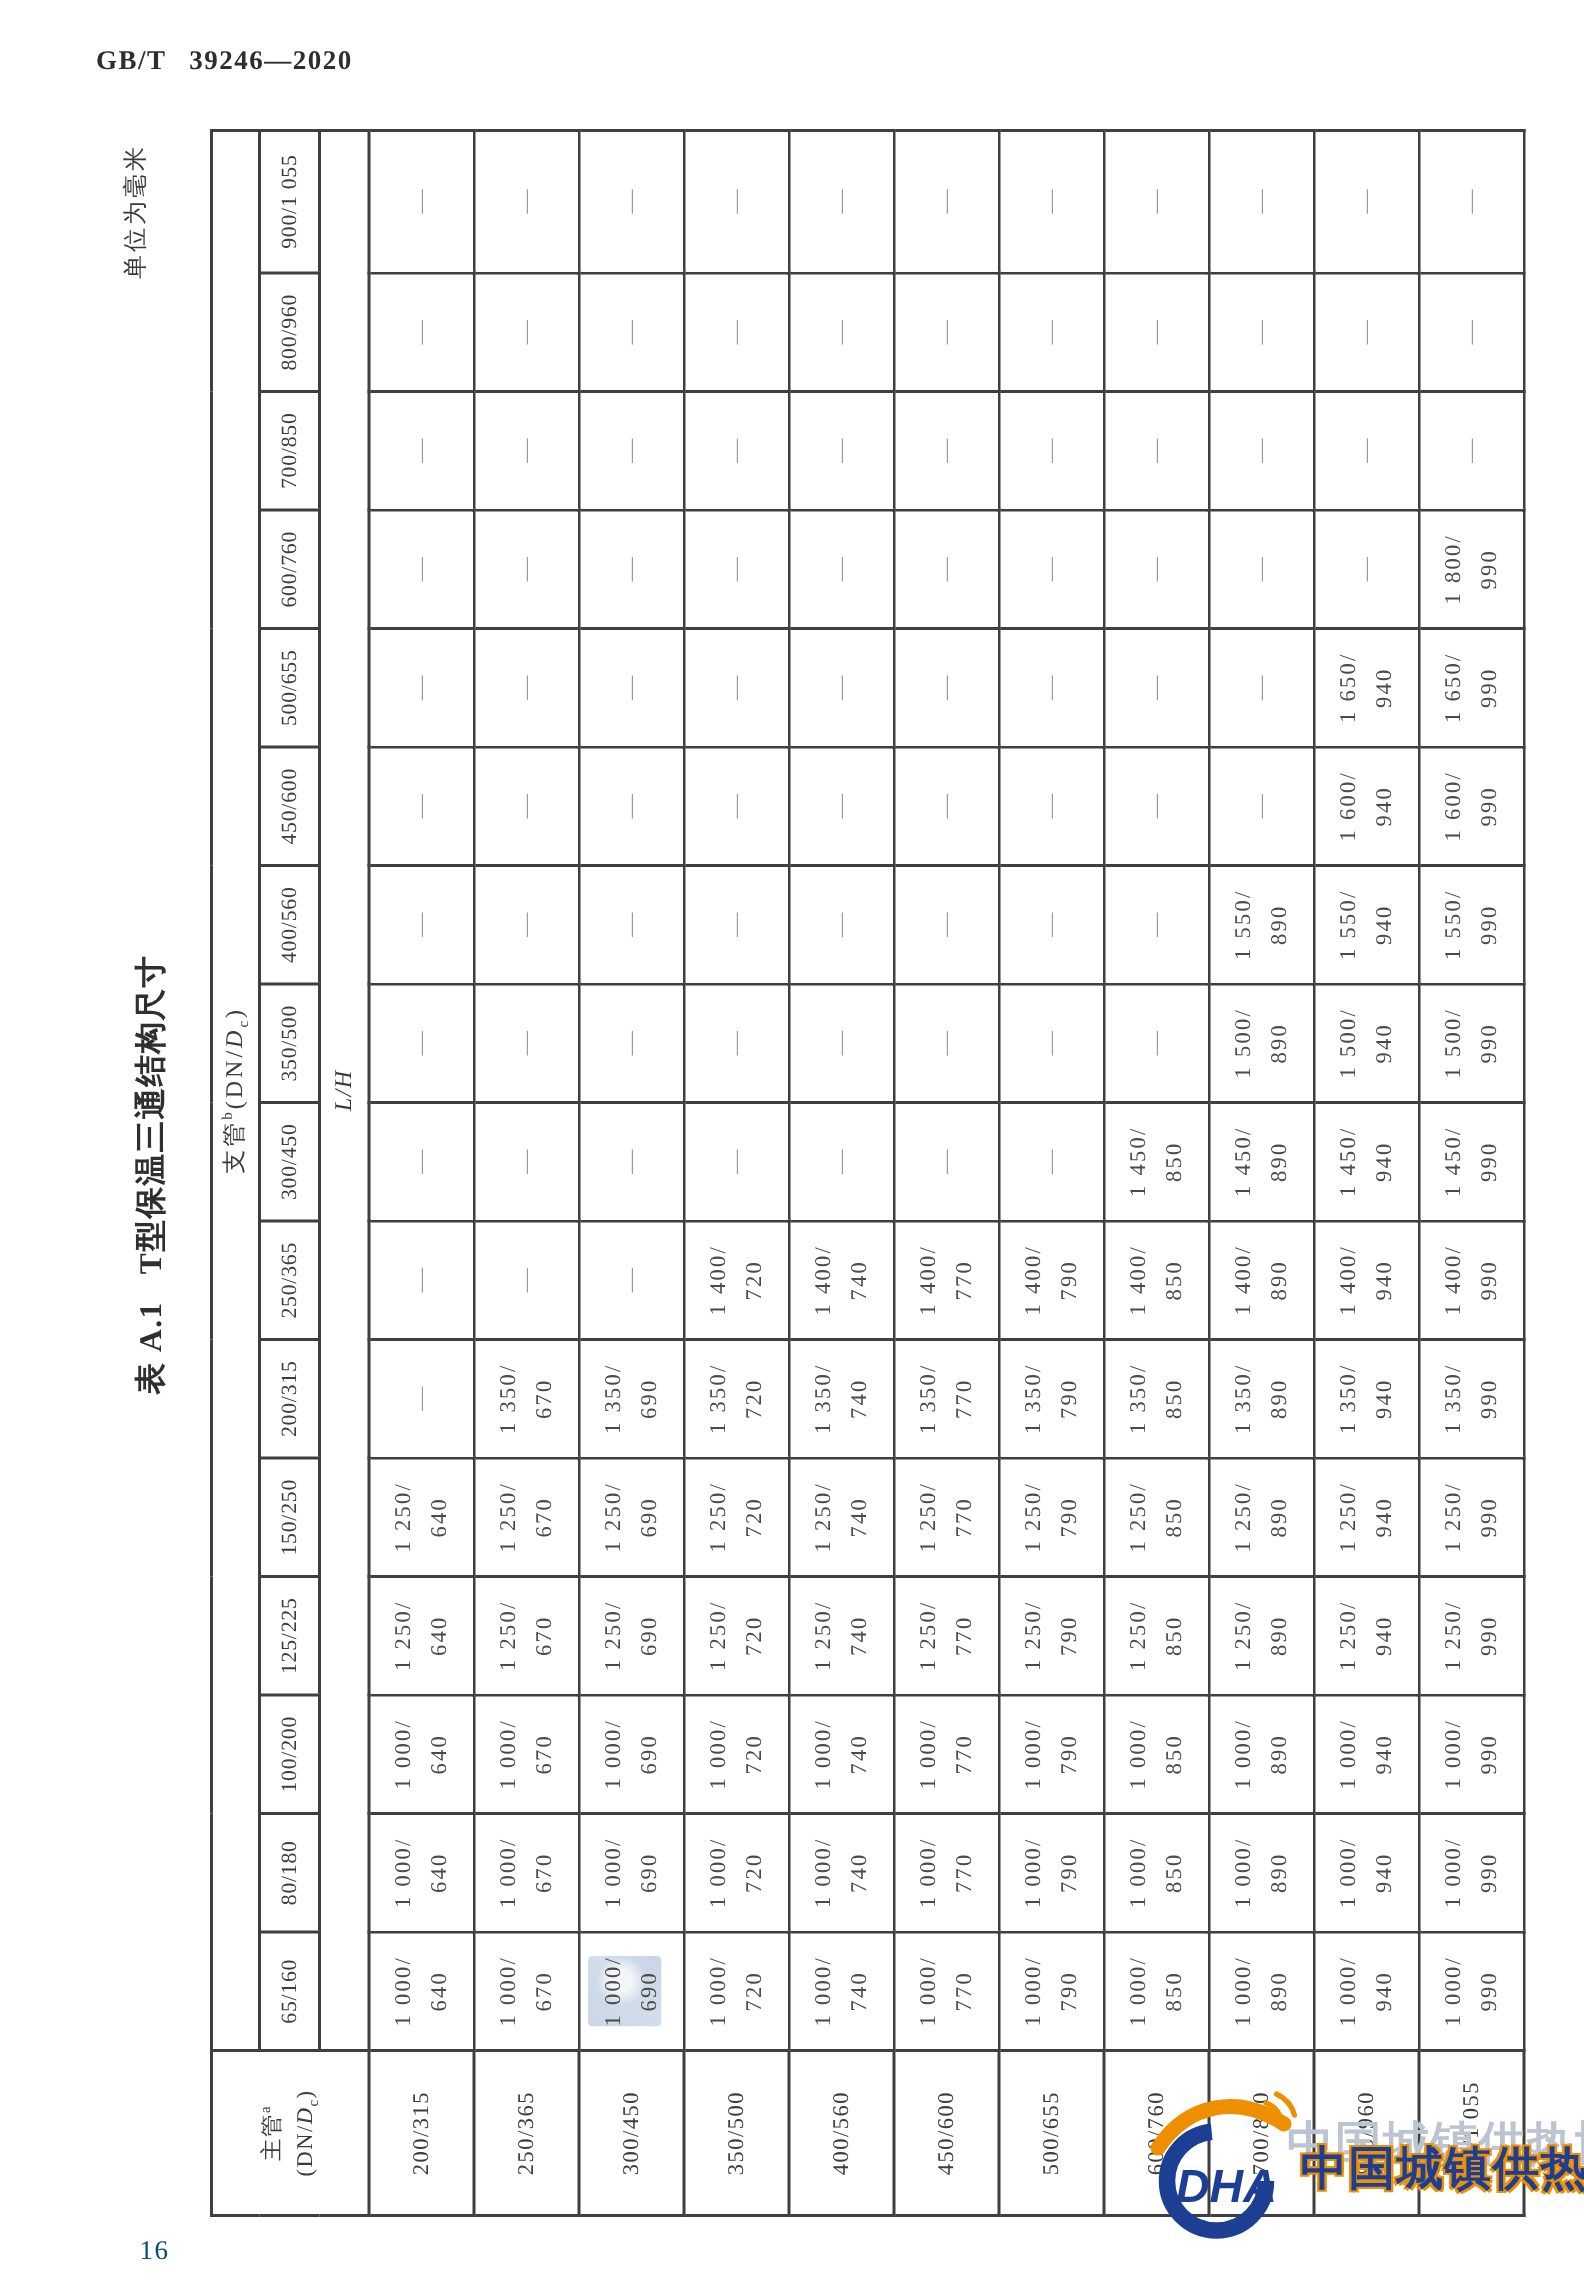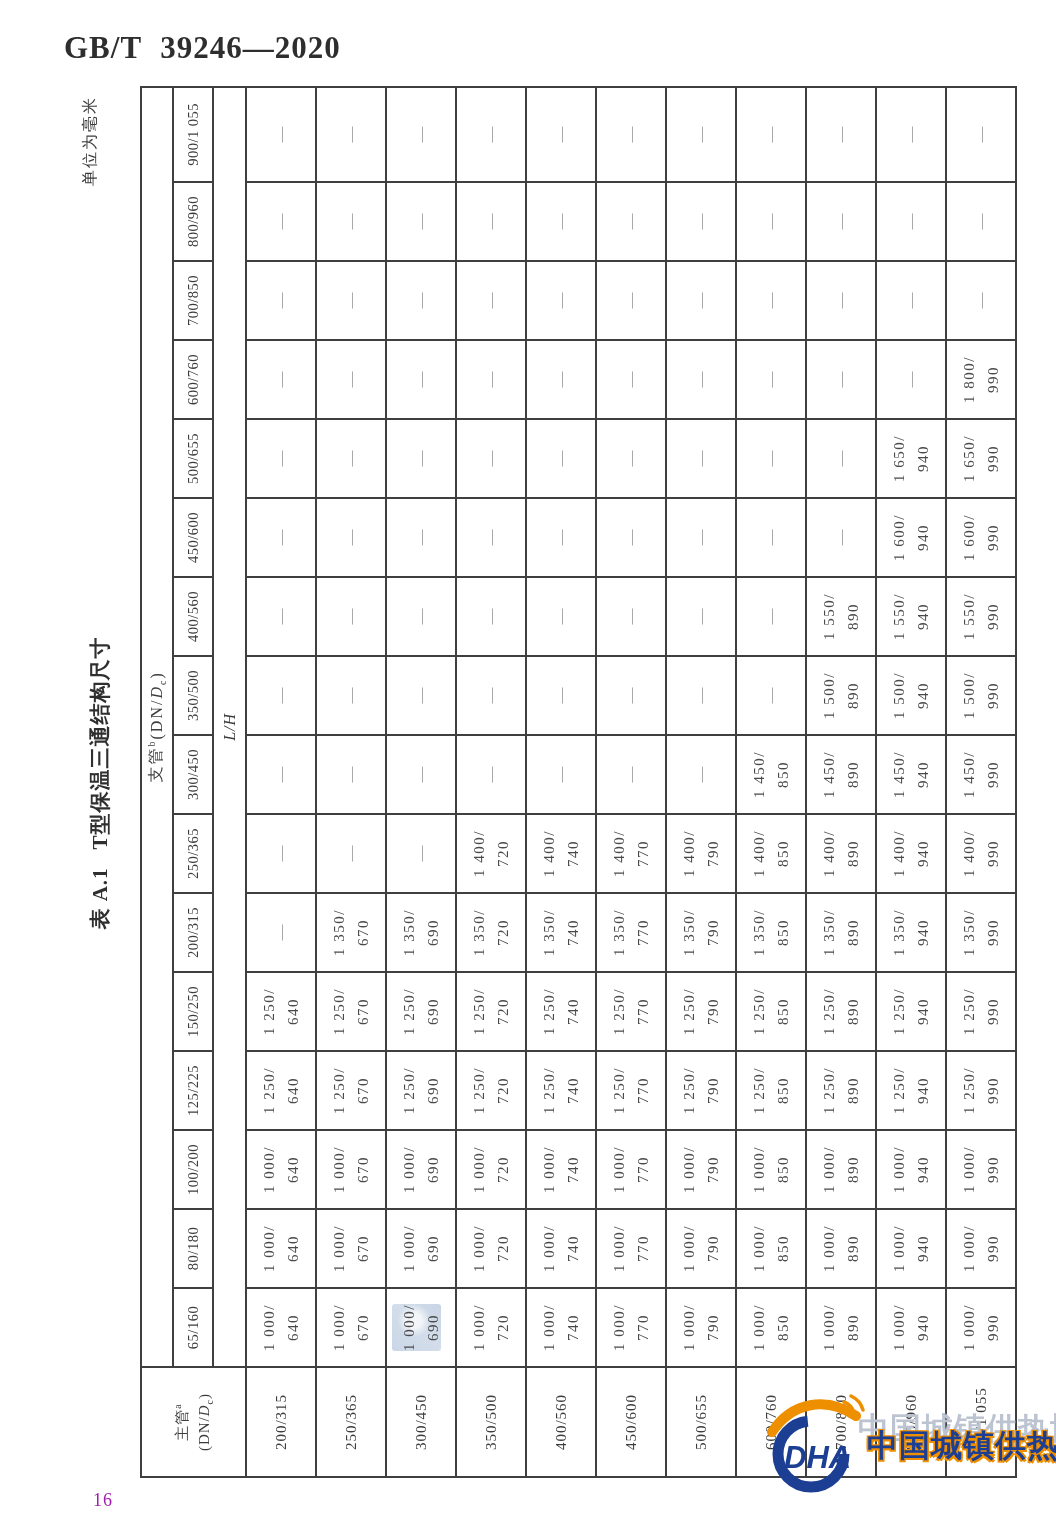--- a/index.html
+++ b/index.html
@@ -5,25 +5,25 @@
   html,body{margin:0;padding:0;}
   body{
     width:1056px;height:1527px;position:relative;overflow:hidden;
     background:#ffffff;
     font-family:"Liberation Serif","DejaVu Serif",serif;
     color:#3a3a3a;
   }
   
   .doc-code{
     position:absolute;left:64px;top:30px;
-    font-size:31px;font-weight:bold;letter-spacing:1px;word-spacing:10px;color:#2e2e2e;
+    font-size:18px;font-weight:bold;letter-spacing:1px;word-spacing:10px;color:#2e2e2e;
   }
   .page-num{
     position:absolute;left:93px;top:1490px;
-    font-size:18px;color:#a21caf;letter-spacing:1px;
+    font-size:18px;color:#0c4a6e;letter-spacing:1px;
   }
   
   .rot{
     position:absolute;left:78px;top:88px;
     width:1390px;height:945px;
     transform-origin:0 0;
     transform:translateY(1390px) rotate(-90deg);
   }
   .meta-row{position:relative;height:62px;}
   .units{position:absolute;right:8px;top:2px;font-size:16px;color:#3a3a3a;letter-spacing:2px;}

